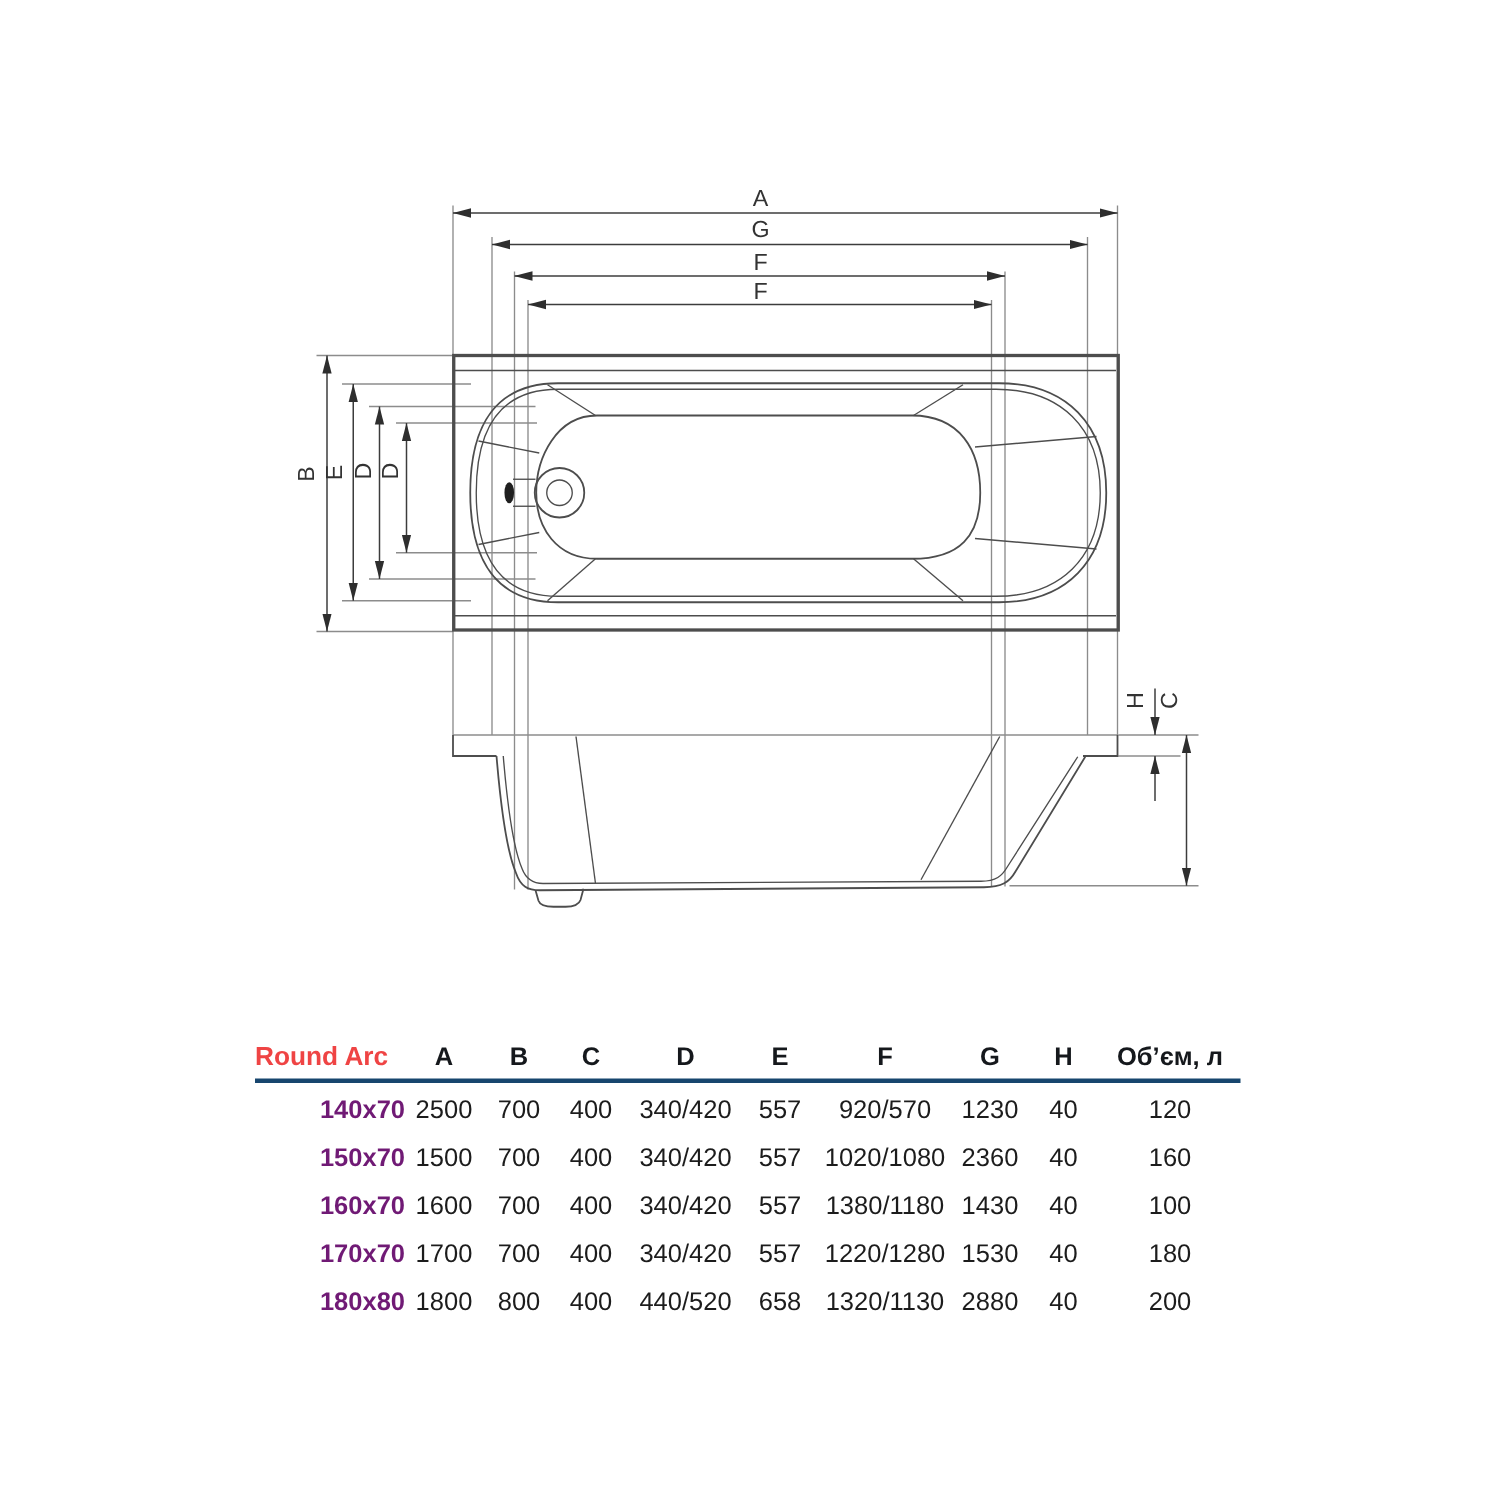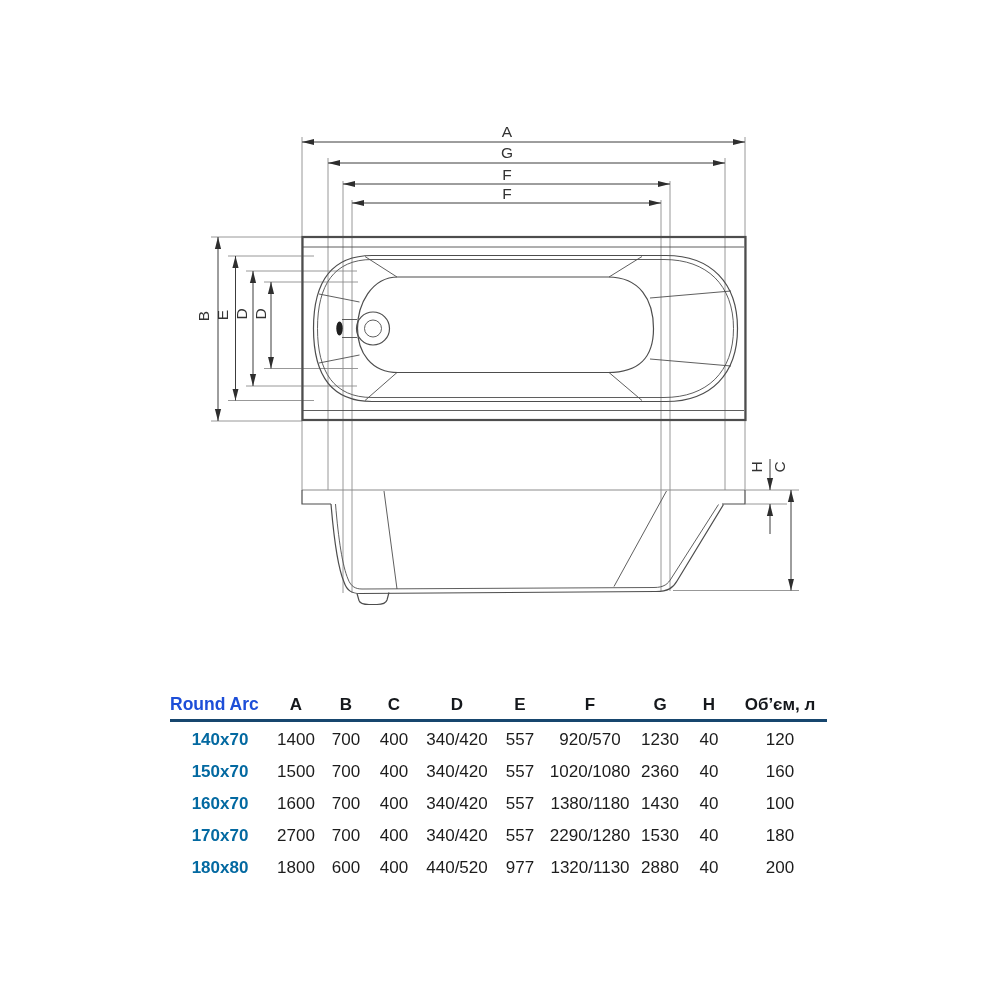--- a/index.html
+++ b/index.html
@@ -12,23 +12,23 @@
   .thick{stroke:#4d4d4d;fill:none;stroke-width:2.2;}
   .ext{stroke:#8c8c8c;fill:none;stroke-width:0.9;}
   .dim{stroke:#3c3c3c;fill:none;stroke-width:1;}
   
   .spec{position:absolute;left:170px;top:692px;width:658px;color:#1c1c1c;}
   .trow{display:grid;grid-template-columns:100px 52px 48px 48px 78px 48px 92px 48px 50px 92px;
         align-items:center;height:32px;}
   .trow.head{height:25px;}
   .hsep{height:3px;background:#17466e;margin:2px 0 2px 0;width:657px;}
   .cell{text-align:center;font-size:17px;white-space:nowrap;}
-  .cell.lbl{text-align:center;font-weight:bold;color:#0369a1;font-size:17px;}
+  .cell.lbl{text-align:right;font-weight:bold;color:#701a75;font-size:17px;}
   .cell.hdr{font-weight:bold;color:#15181c;}
-  .cell.hdr-model{text-align:left;font-weight:bold;color:#1d4ed8;font-size:17.5px;}
+  .cell.hdr-model{text-align:left;font-weight:bold;color:#ef4444;font-size:17.5px;}
 </style>
 </head>
 <body>
 
 <div class="page">
 
   <svg width="999" height="680" viewBox="0 0 999 680">
     <defs>
       <marker id="arr" viewBox="0 0 12 8" refX="12" refY="4" markerWidth="12" markerHeight="8" orient="auto-start-reverse">
         <path d="M12 4 L0 0.9 L0 7.1 Z" fill="#2e2e2e"></path>
@@ -140,21 +140,21 @@
       <div class="cell hdr">E</div>
       <div class="cell hdr">F</div>
       <div class="cell hdr">G</div>
       <div class="cell hdr">H</div>
       <div class="cell hdr">Об’єм, л</div>
     </div>
     <div class="hsep"></div>
 
     <div class="trow">
       <div class="cell lbl">140x70</div>
-      <div class="cell">1400</div>
+      <div class="cell">2500</div>
       <div class="cell">700</div>
       <div class="cell">400</div>
       <div class="cell">340/420</div>
       <div class="cell">557</div>
       <div class="cell">920/570</div>
       <div class="cell">1230</div>
       <div class="cell">40</div>
       <div class="cell">120</div>
     </div>
 
@@ -179,38 +179,38 @@
       <div class="cell">340/420</div>
       <div class="cell">557</div>
       <div class="cell">1380/1180</div>
       <div class="cell">1430</div>
       <div class="cell">40</div>
       <div class="cell">100</div>
     </div>
 
     <div class="trow">
       <div class="cell lbl">170x70</div>
-      <div class="cell">2700</div>
-      <div class="cell">700</div>
-      <div class="cell">400</div>
-      <div class="cell">340/420</div>
-      <div class="cell">557</div>
-      <div class="cell">2290/1280</div>
+      <div class="cell">1700</div>
+      <div class="cell">700</div>
+      <div class="cell">400</div>
+      <div class="cell">340/420</div>
+      <div class="cell">557</div>
+      <div class="cell">1220/1280</div>
       <div class="cell">1530</div>
       <div class="cell">40</div>
       <div class="cell">180</div>
     </div>
 
     <div class="trow">
       <div class="cell lbl">180x80</div>
       <div class="cell">1800</div>
-      <div class="cell">600</div>
+      <div class="cell">800</div>
       <div class="cell">400</div>
       <div class="cell">440/520</div>
-      <div class="cell">977</div>
+      <div class="cell">658</div>
       <div class="cell">1320/1130</div>
       <div class="cell">2880</div>
       <div class="cell">40</div>
       <div class="cell">200</div>
     </div>
   </div>
 
 </div>
 
 </body></html>

